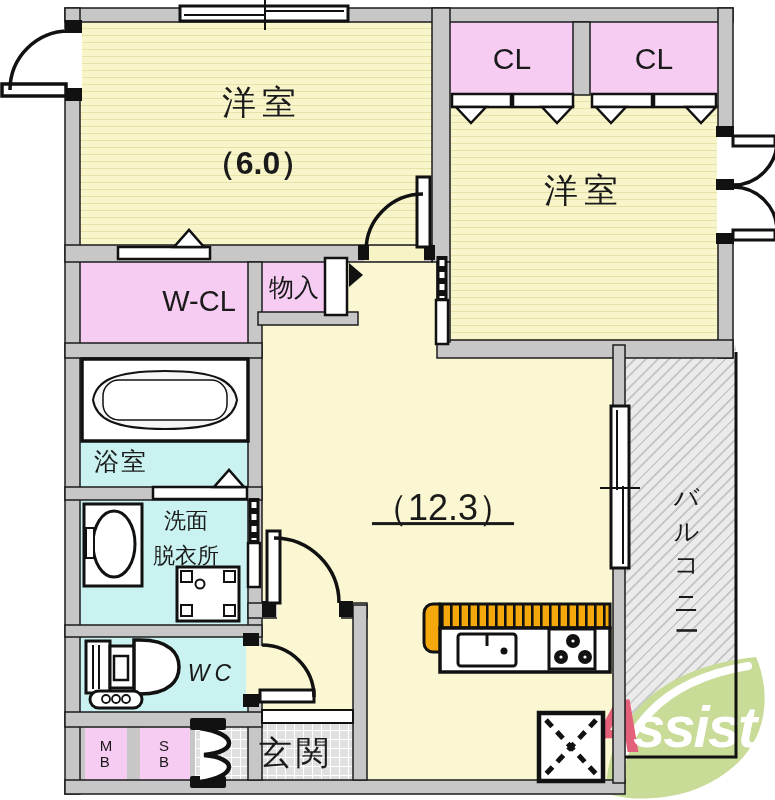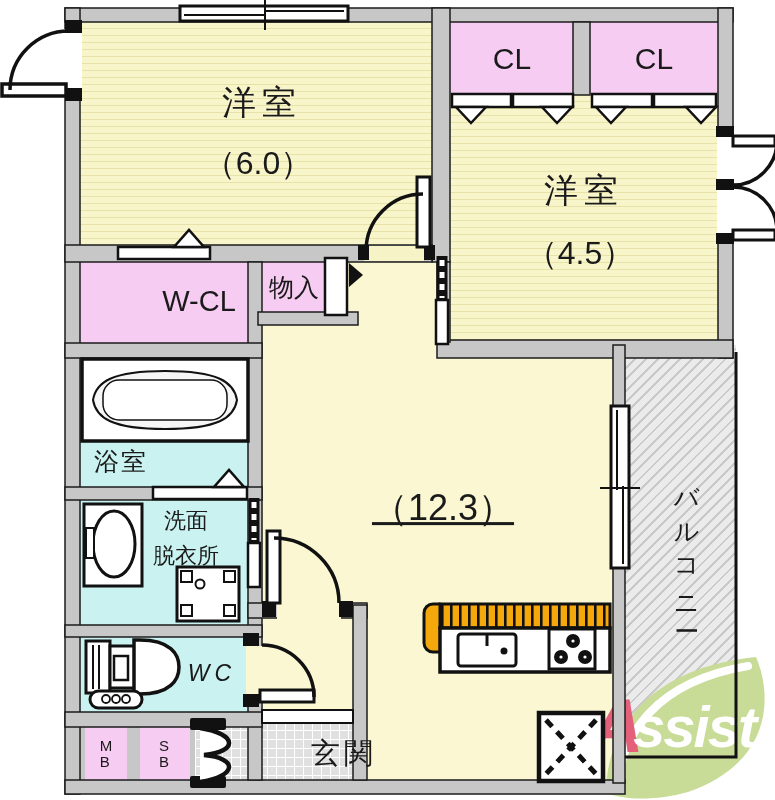--- a/index.html
+++ b/index.html
@@ -231,34 +231,33 @@
         <path d="M546 720 L596 774 M596 720 L546 774" stroke="#111" stroke-width="5" stroke-dasharray="9 7" fill="none"></path>
       </g>
       <g>
         <rect x="262" y="710" width="91" height="13" fill="#fff" stroke="#111" stroke-width="2"></rect>
       </g>
       <path d="M 625 757 H 736 V 352" fill="none" stroke="#111" stroke-width="3"></path>
     </g>
   </svg>
 
   <div class="lbl" style="left:262px;top:103px;font-size:34px;letter-spacing:6px;">洋室</div>
-  <div class="lbl" style="left:258px;top:164px;font-size:32px;">（6.0）</div>
+  <div class="lbl" style="left:258px;top:164px;font-size:32px;font-weight:bold;">（6.0）</div>
   <div class="lbl" style="left:512px;top:59px;font-size:30px;">CL</div>
   <div class="lbl" style="left:654px;top:59px;font-size:30px;">CL</div>
   <div class="lbl" style="left:584px;top:191px;font-size:34px;letter-spacing:6px;">洋室</div>
-  <div class="lbl" style="left:580px;top:254px;font-size:32px;">（4.5）</div>
   <div class="lbl" style="left:151px;top:301px;font-size:29px;margin-left:48px;">W-CL</div>
   <div class="lbl" style="left:294px;top:287px;font-size:25px;">物入</div>
   <div class="lbl" style="left:121px;top:461px;font-size:25px;letter-spacing:2px;">浴室</div>
   <div class="lbl" style="left:186px;top:521px;font-size:22px;">洗面</div>
   <div class="lbl" style="left:186px;top:556px;font-size:22px;">脱衣所</div>
   <div class="lbl" style="left:212px;top:673px;font-size:23px;letter-spacing:5px;font-style:italic;">WC</div>
   <div class="lbl" style="left:443px;top:508px;font-size:36px;text-decoration:underline;">（12.3）</div>
   <div class="lbl vert" style="left:687px;top:548px;font-size:25px;letter-spacing:9px;">バルコニー</div>
-  <div class="lbl" style="left:296px;top:753px;font-size:29px;letter-spacing:4px;margin-left:48px;">玄関</div>
+  <div class="lbl" style="left:296px;top:753px;font-size:33px;letter-spacing:4px;">玄関</div>
   <div class="lbl" style="left:106px;top:754px;font-size:15px;">
     <div>M</div>
     <div>B</div>
   </div>
   <div class="lbl" style="left:164px;top:754px;font-size:15px;">
     <div>S</div>
     <div>B</div>
   </div>
 
 </div>

